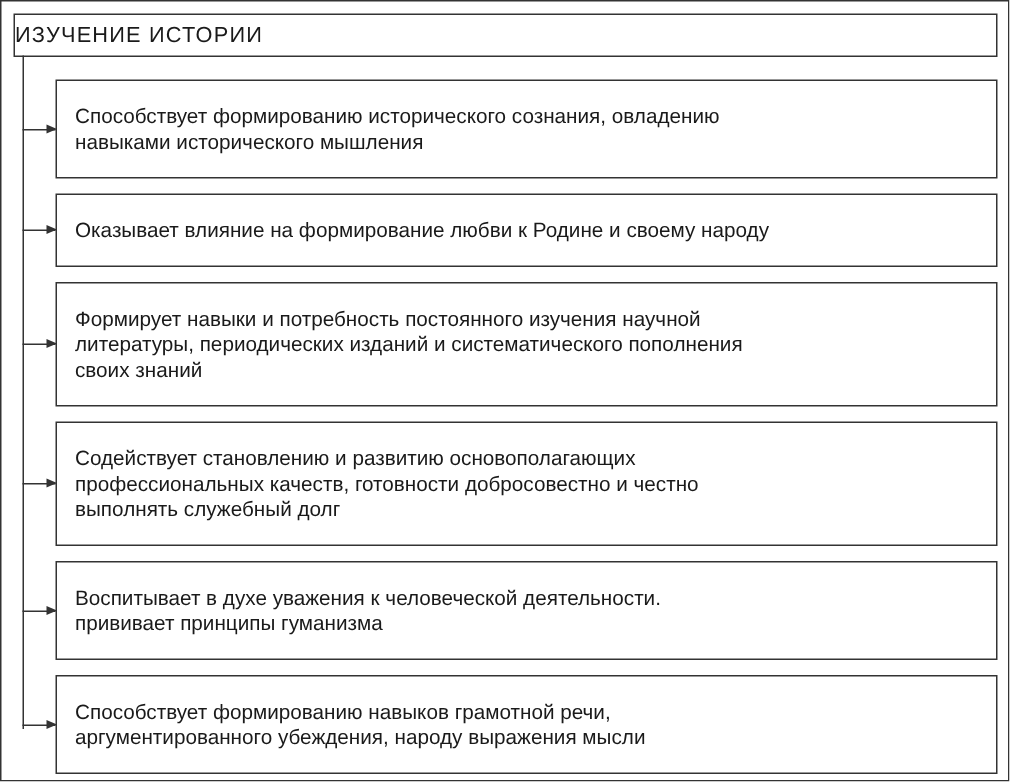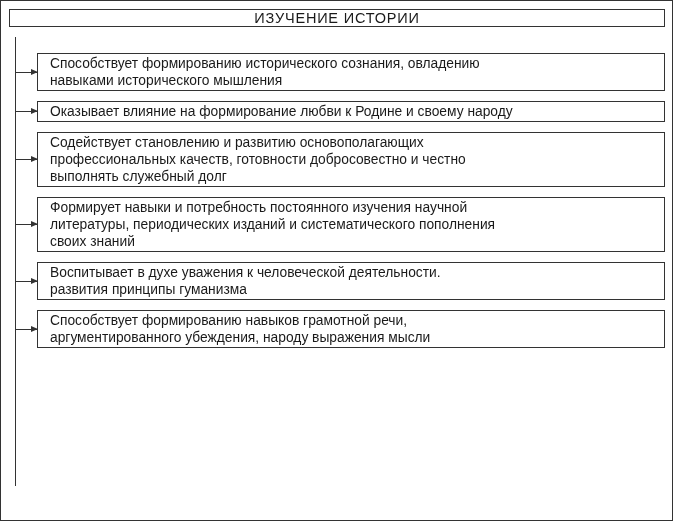--- a/index.html
+++ b/index.html
@@ -15,26 +15,25 @@
     border: 1px solid var(--border, #333333);
     background: var(--bg, #ffffff);
     color: var(--text, #1a1a1a);
     font-family: "Liberation Sans", sans-serif;
   }
   .title-box {
     position: absolute;
     top: 8px;
     left: 8px;
     right: 7px;
-    height: 18px;
+    height: 29px;
     box-sizing: border-box;
     border: 1px solid var(--border, #333333);
     display: flex;
     align-items: center;
-    justify-content: center;
     font-size: 14.5px;
     letter-spacing: 0.8px;
   }
   .vline {
     position: absolute;
     left: 14px;
     top: 36px;
     width: 1px;
     height: 448px;
     background: var(--border, #333333);
@@ -67,21 +66,21 @@
     width: 0;
     height: 0;
     border-left: 7px solid var(--border, #333333);
     border-top: 3.5px solid transparent;
     border-bottom: 3.5px solid transparent;
   }
   .box {
     flex: 1;
     box-sizing: border-box;
     border: 1px solid var(--border, #333333);
-    padding: 1px 12px;
+    padding: 15px 12px;
     font-size: 13.8px;
     line-height: 17px;
   }
   .box span {
     white-space: pre-line;
   }
 </style>
 </head>
 <body>
 
@@ -108,40 +107,40 @@
       <div class="box">
         <span>Оказывает влияние на формирование любви к Родине и своему народу</span>
       </div>
     </div>
 
 
 
     <div class="row">
       <div class="arrow"></div>
       <div class="box">
+        <span>Формирует навыки и потребность постоянного изучения научной
+литературы, периодических изданий и систематического пополнения
+своих знаний</span>
+      </div>
+    </div>
+
+    <div class="row">
+      <div class="arrow"></div>
+      <div class="box">
         <span>Содействует становлению и развитию основополагающих
 профессиональных качеств, готовности добросовестно и честно
 выполнять служебный долг</span>
       </div>
     </div>
 
     <div class="row">
       <div class="arrow"></div>
       <div class="box">
-        <span>Формирует навыки и потребность постоянного изучения научной
-литературы, периодических изданий и систематического пополнения
-своих знаний</span>
-      </div>
-    </div>
-
-    <div class="row">
-      <div class="arrow"></div>
-      <div class="box">
         <span>Воспитывает в духе уважения к человеческой деятельности.
-развития принципы гуманизма</span>
+прививает принципы гуманизма</span>
       </div>
     </div>
 
     <div class="row">
       <div class="arrow"></div>
       <div class="box">
         <span>Способствует формированию навыков грамотной речи,
 аргументированного убеждения, народу выражения мысли</span>
       </div>
     </div>

